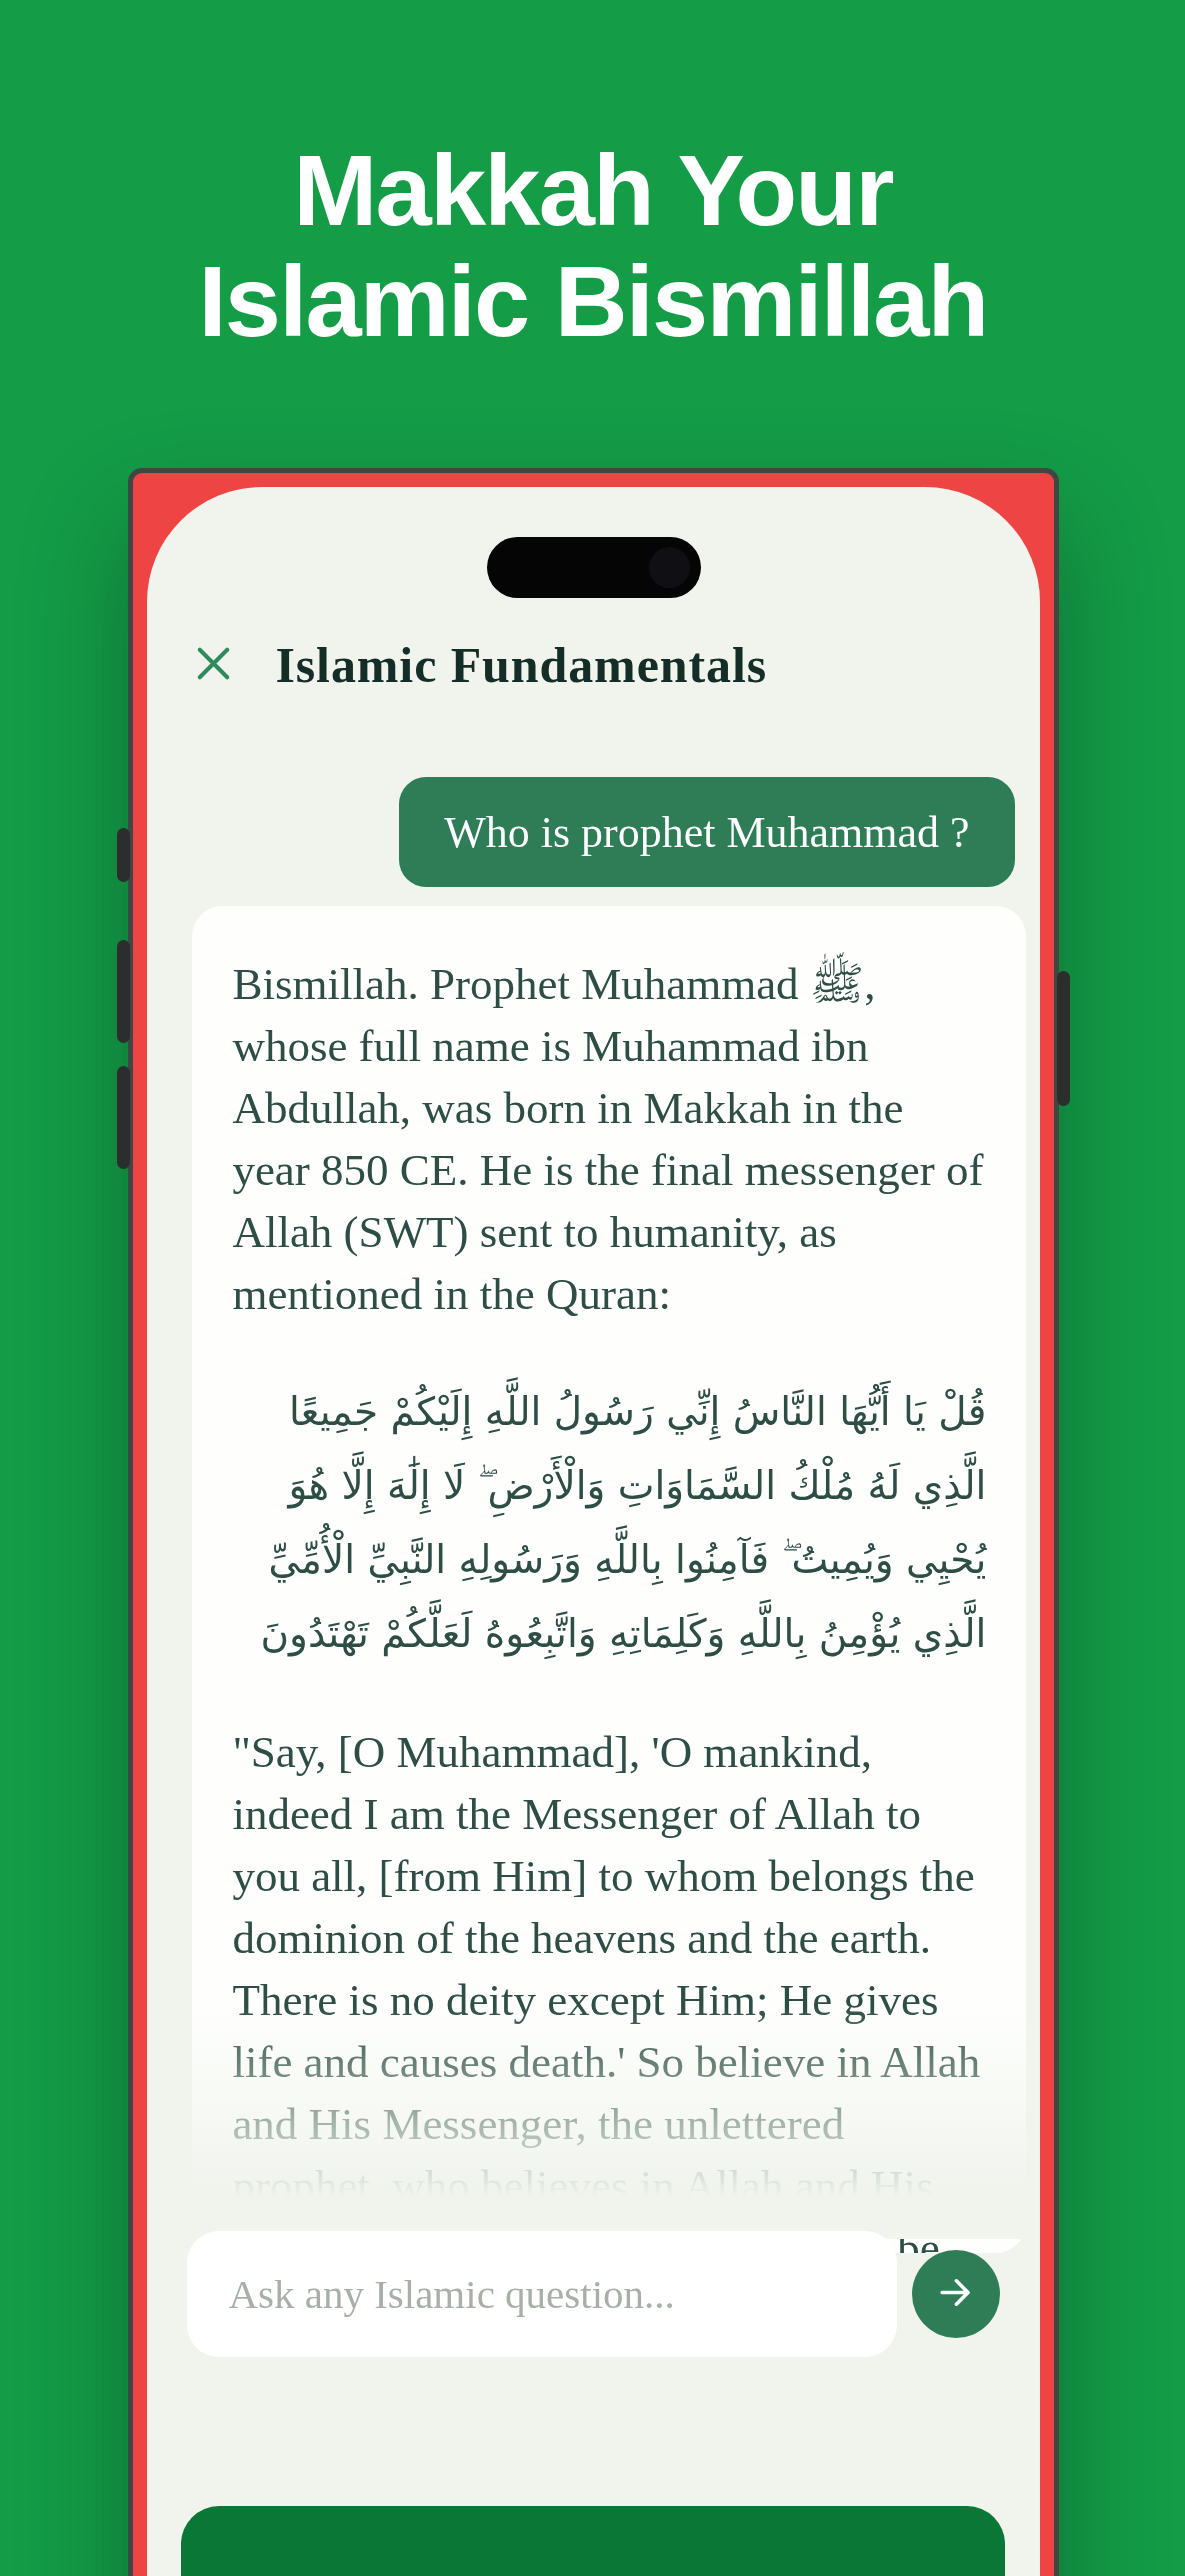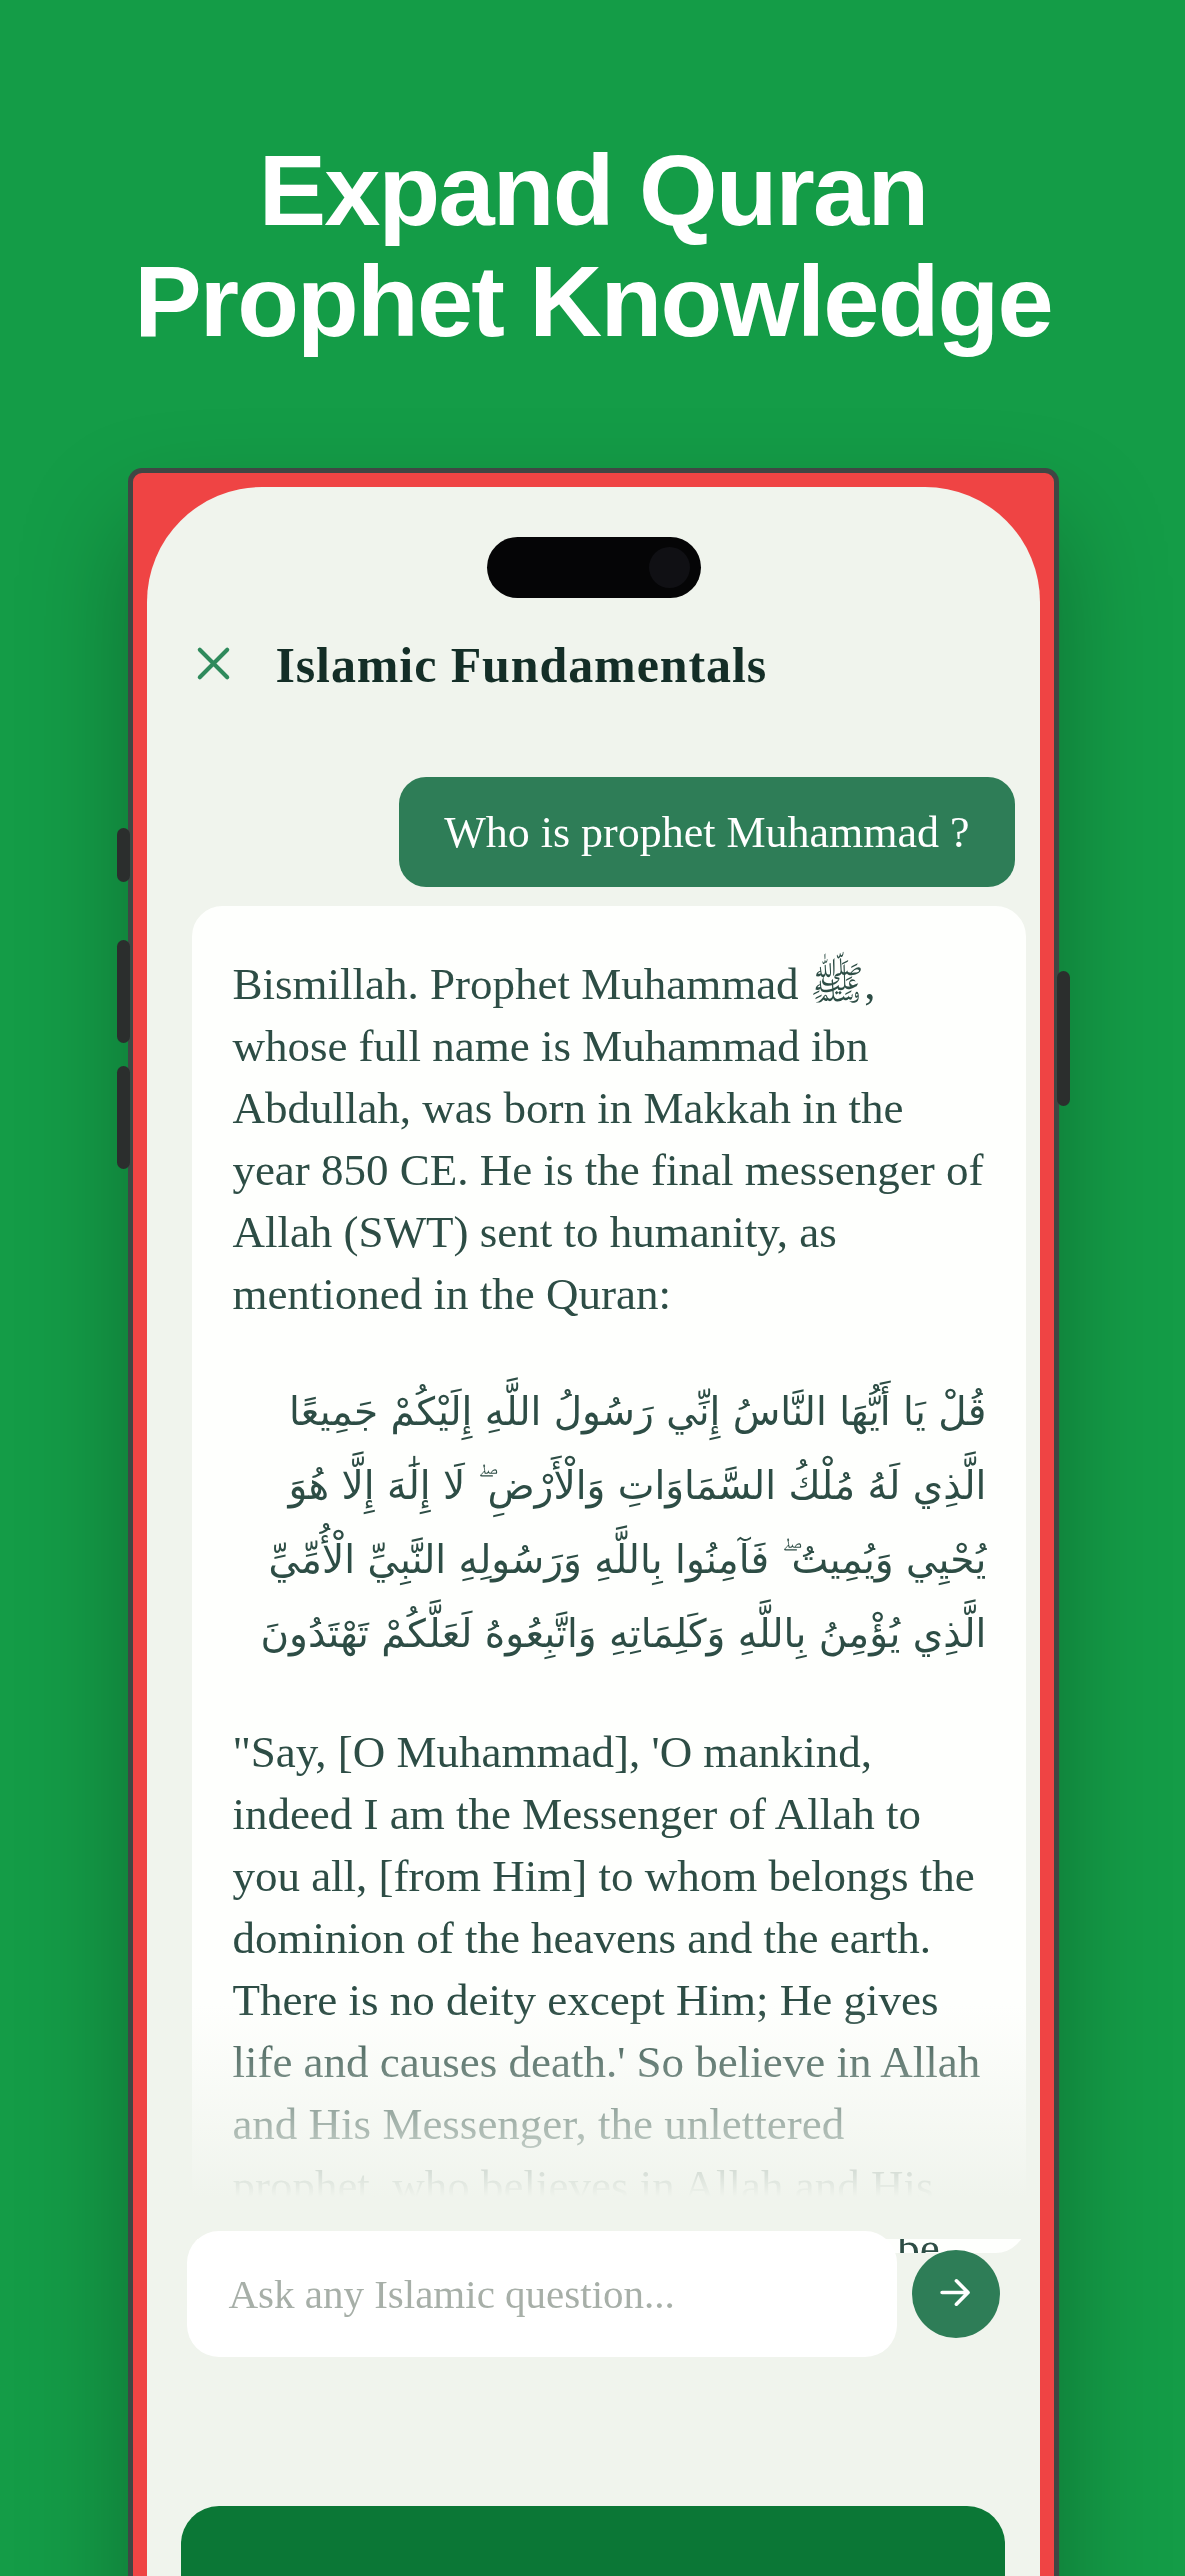--- a/index.html
+++ b/index.html
@@ -103,22 +103,22 @@
   
   .bottom-peek {
     position:absolute; left:181px; top:2506px; width:824px; height:70px;
     background:#0B7736; border-radius:38px 38px 0 0;
   }
 </style>
 </head>
 <body>
 
 <div class="headline">
-  <div>Expand Quran</div>
-  <div>Prophet Knowledge</div>
+  <div>Makkah Your</div>
+  <div>Islamic Bismillah</div>
 </div>
 
 <div class="phone">
   <div class="side-btn btn-action"></div>
   <div class="side-btn btn-vol-up"></div>
   <div class="side-btn btn-vol-down"></div>
   <div class="side-btn btn-power"></div>
 
   <div class="screen">
 

